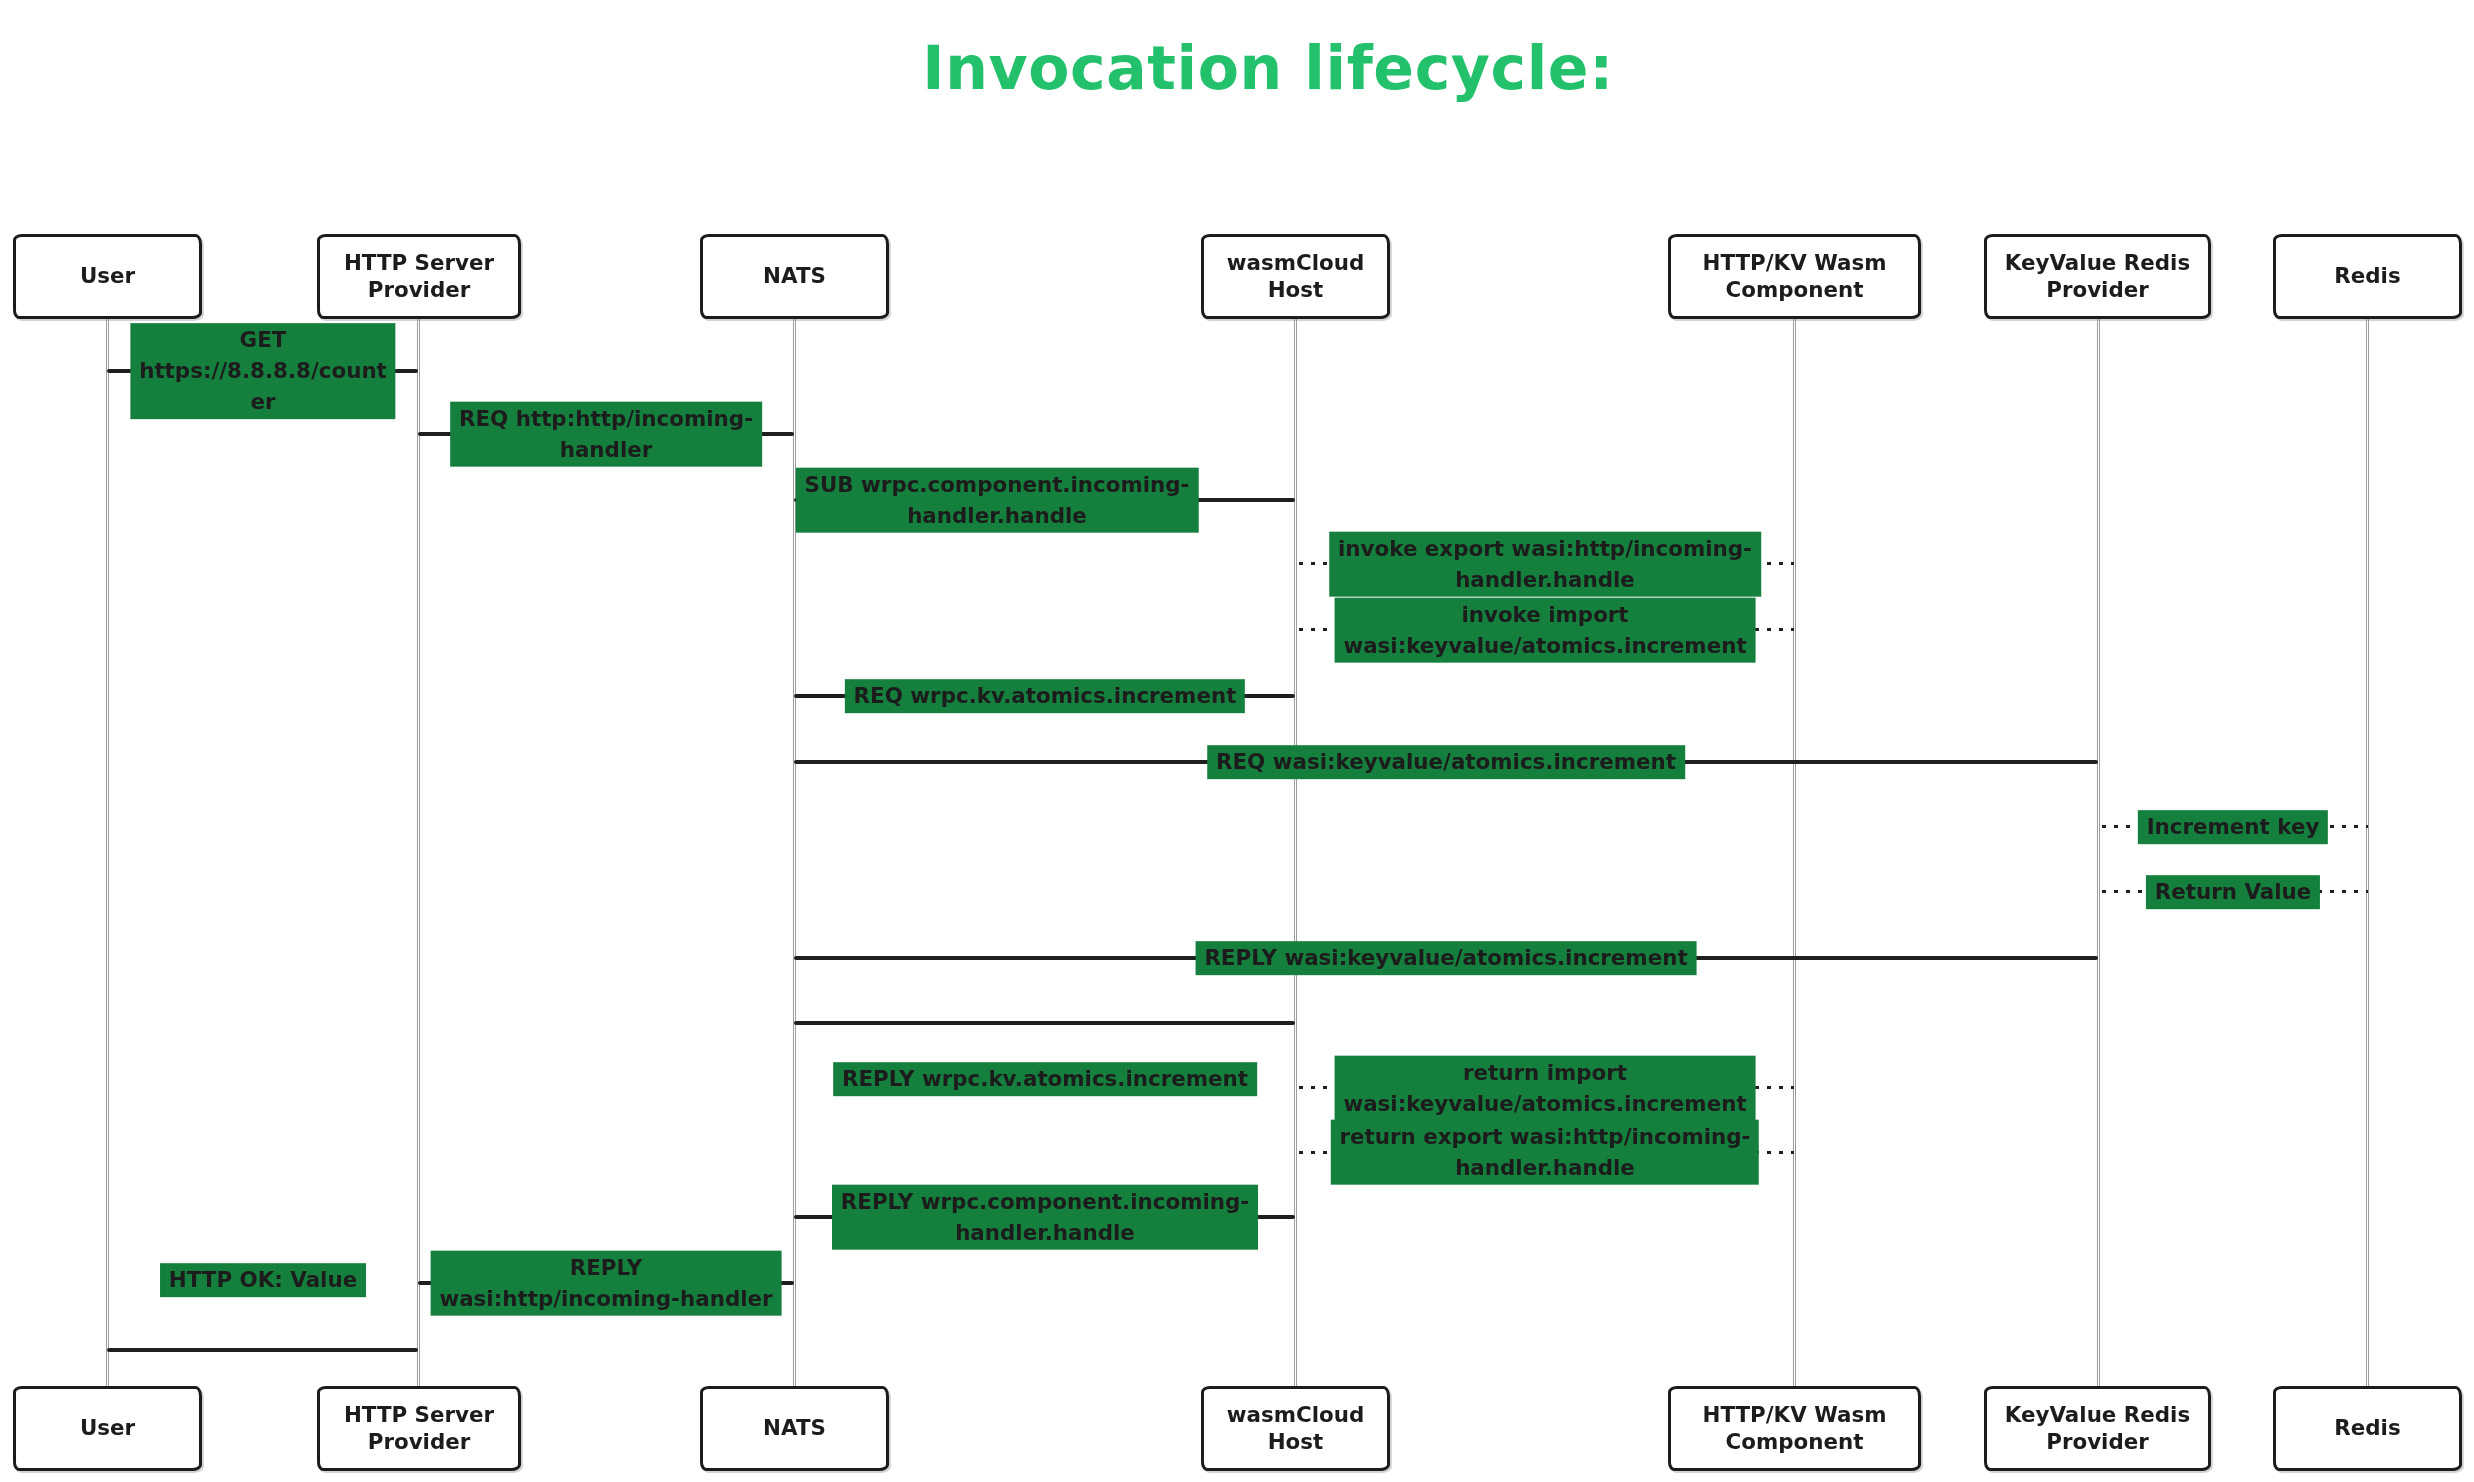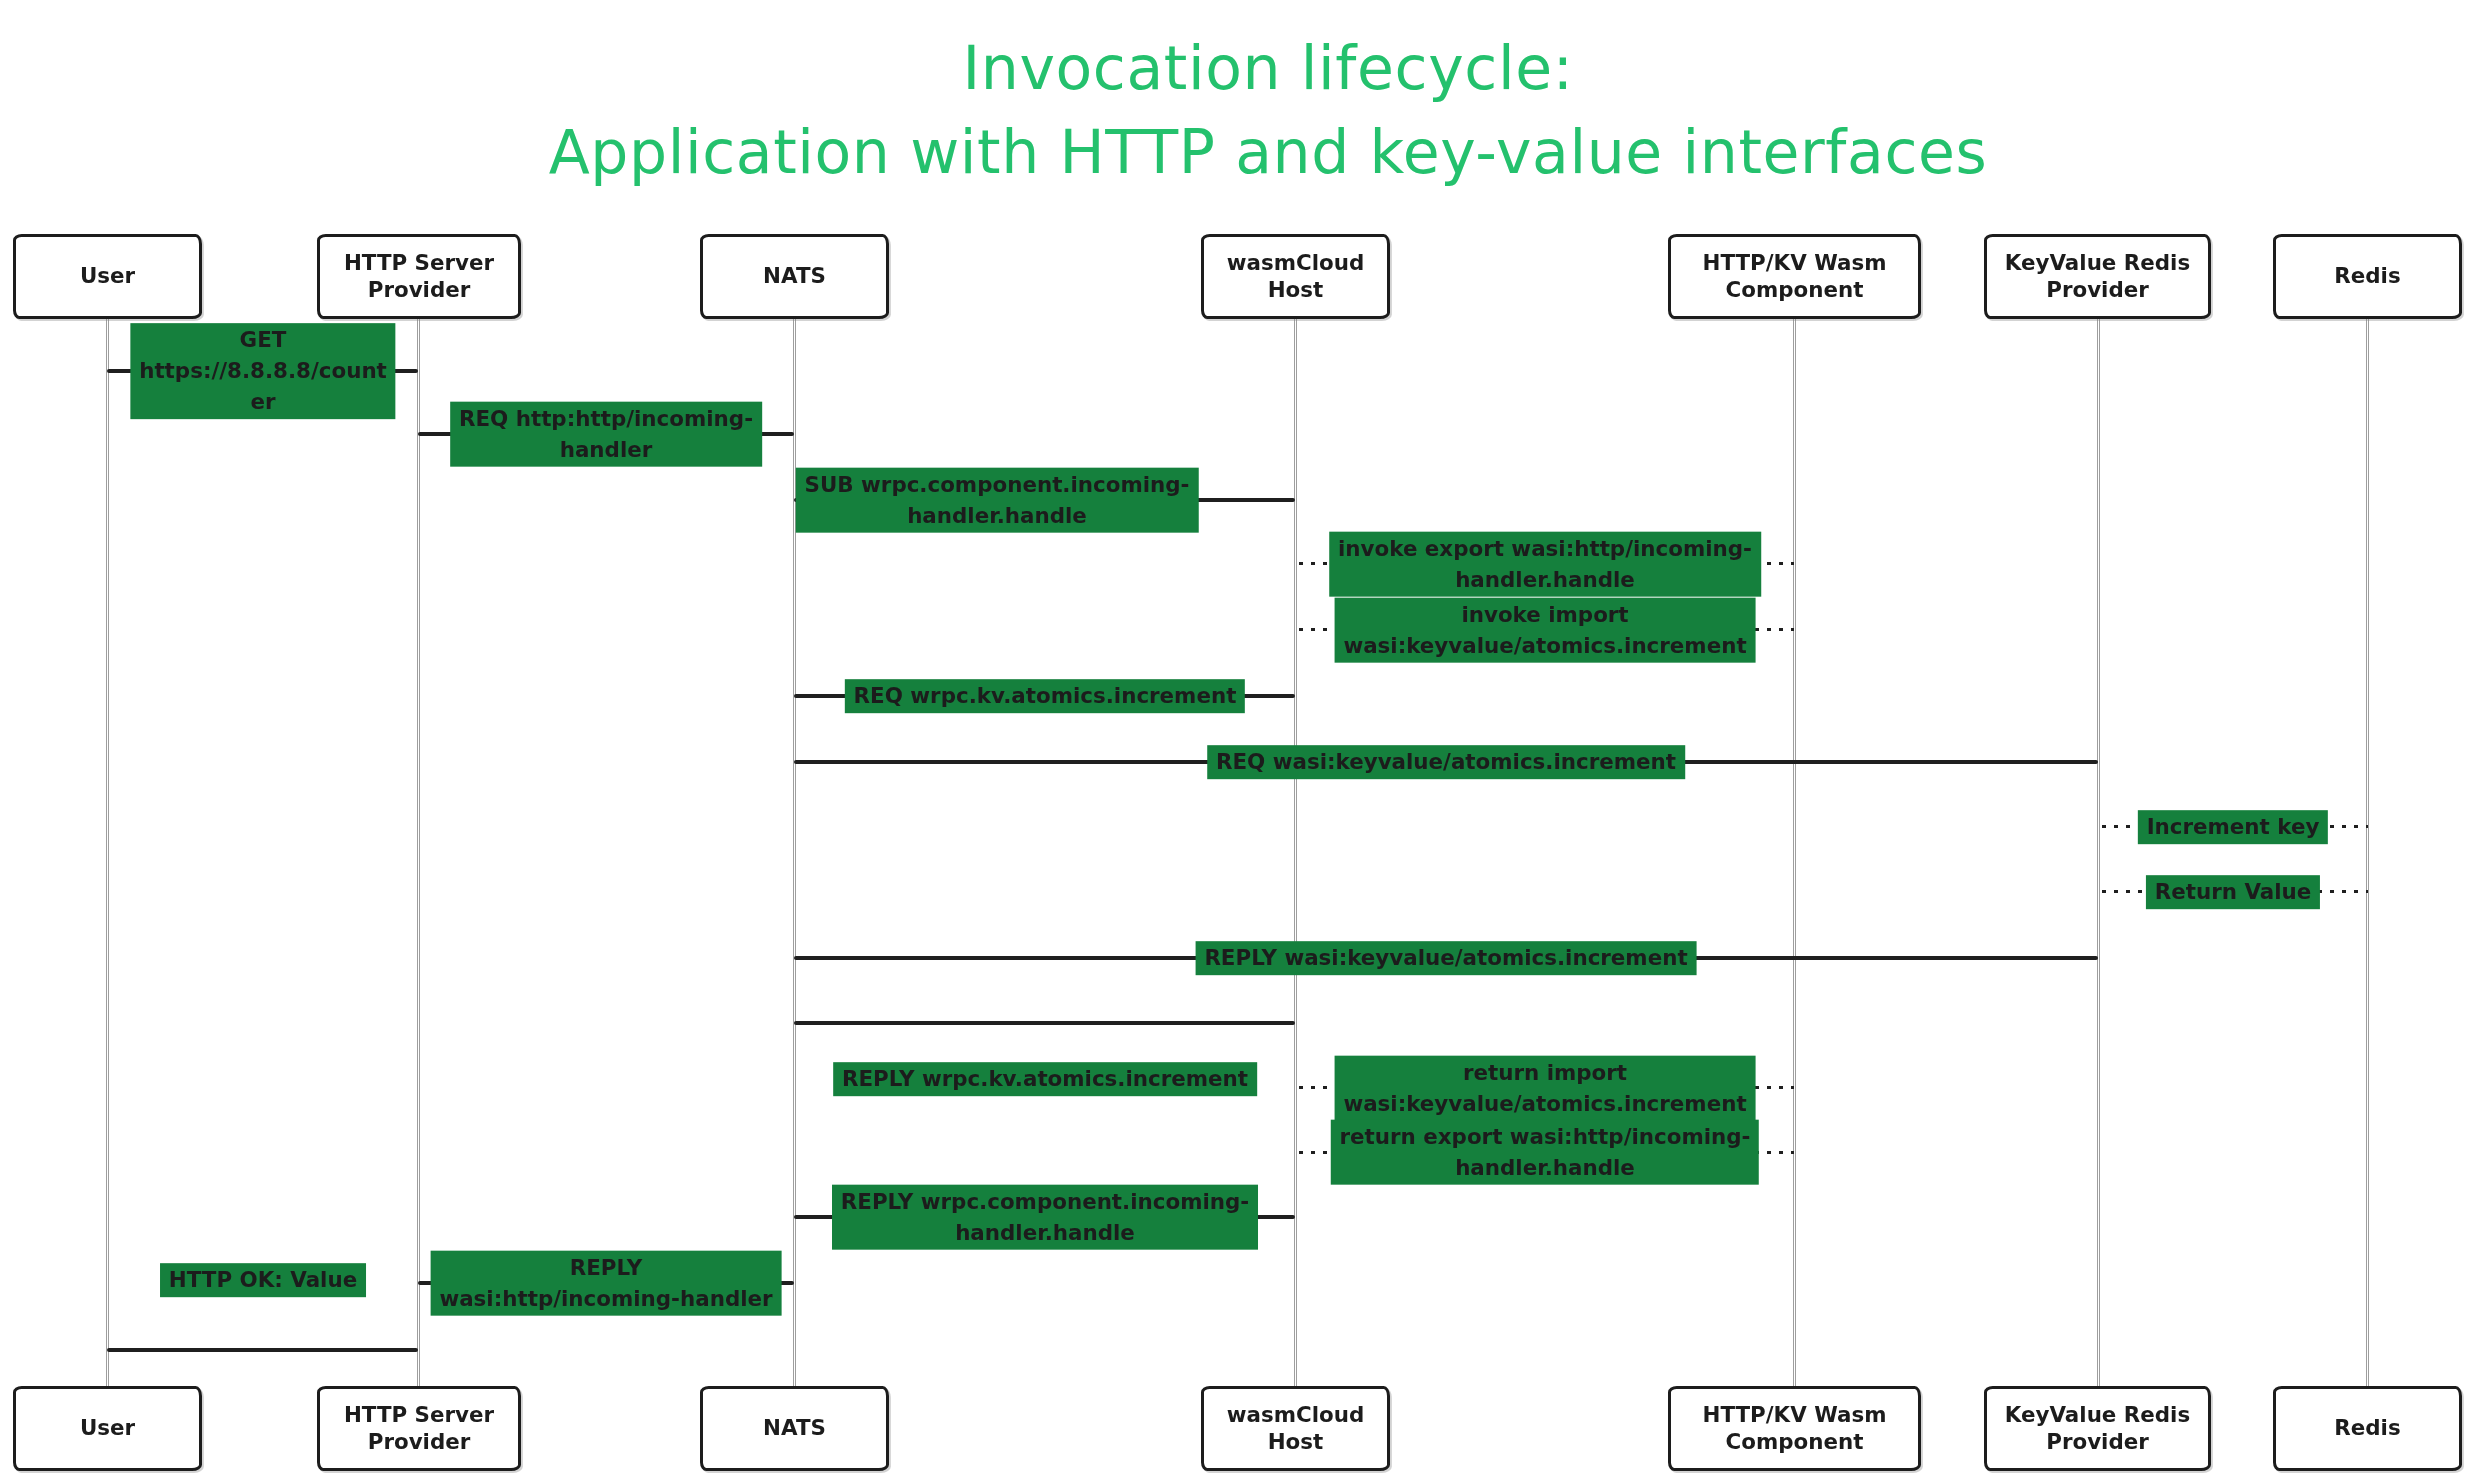--- a/index.html
+++ b/index.html
@@ -13,24 +13,23 @@
     width: 2475px;
     height: 1482px;
     background: var(--bg-color, #ffffff);
     overflow: hidden;
   }
   .title {
     position: absolute;
     left: 1268px;
     top: 26px;
     transform: translateX(-50%);
-    text-align: center;
     color: var(--title-color, #24c16d);
     font-size: 60px;
-    font-weight: 400;
+    font-weight: 700;
     line-height: 84px;
     letter-spacing: 0.6px;
     white-space: nowrap;
   }
   .lifeline {
     position: absolute;
     top: 319px;
     height: 1067px;
     width: 3.1px;
     box-sizing: border-box;
@@ -84,21 +83,20 @@
     white-space: nowrap;
   }
   .msg-label .ln { white-space: nowrap; }
 </style>
 </head>
 <body>
 
 <div class="stage">
   <div class="title">
     <div>Invocation lifecycle:</div>
-    <div>Application with HTTP and key-value interfaces</div>
   </div>
   <div>
       <div class="lifeline" style="left: 106px; top: 319px; height: 1067px;"></div>
       <div class="lifeline" style="left: 417px; top: 319px; height: 1067px;"></div>
       <div class="lifeline" style="left: 793px; top: 319px; height: 1067px;"></div>
       <div class="lifeline" style="left: 1294px; top: 319px; height: 1067px;"></div>
       <div class="lifeline" style="left: 1793px; top: 319px; height: 1067px;"></div>
       <div class="lifeline" style="left: 2097px; top: 319px; height: 1067px;"></div>
       <div class="lifeline" style="left: 2366px; top: 319px; height: 1067px;"></div>
     </div>

